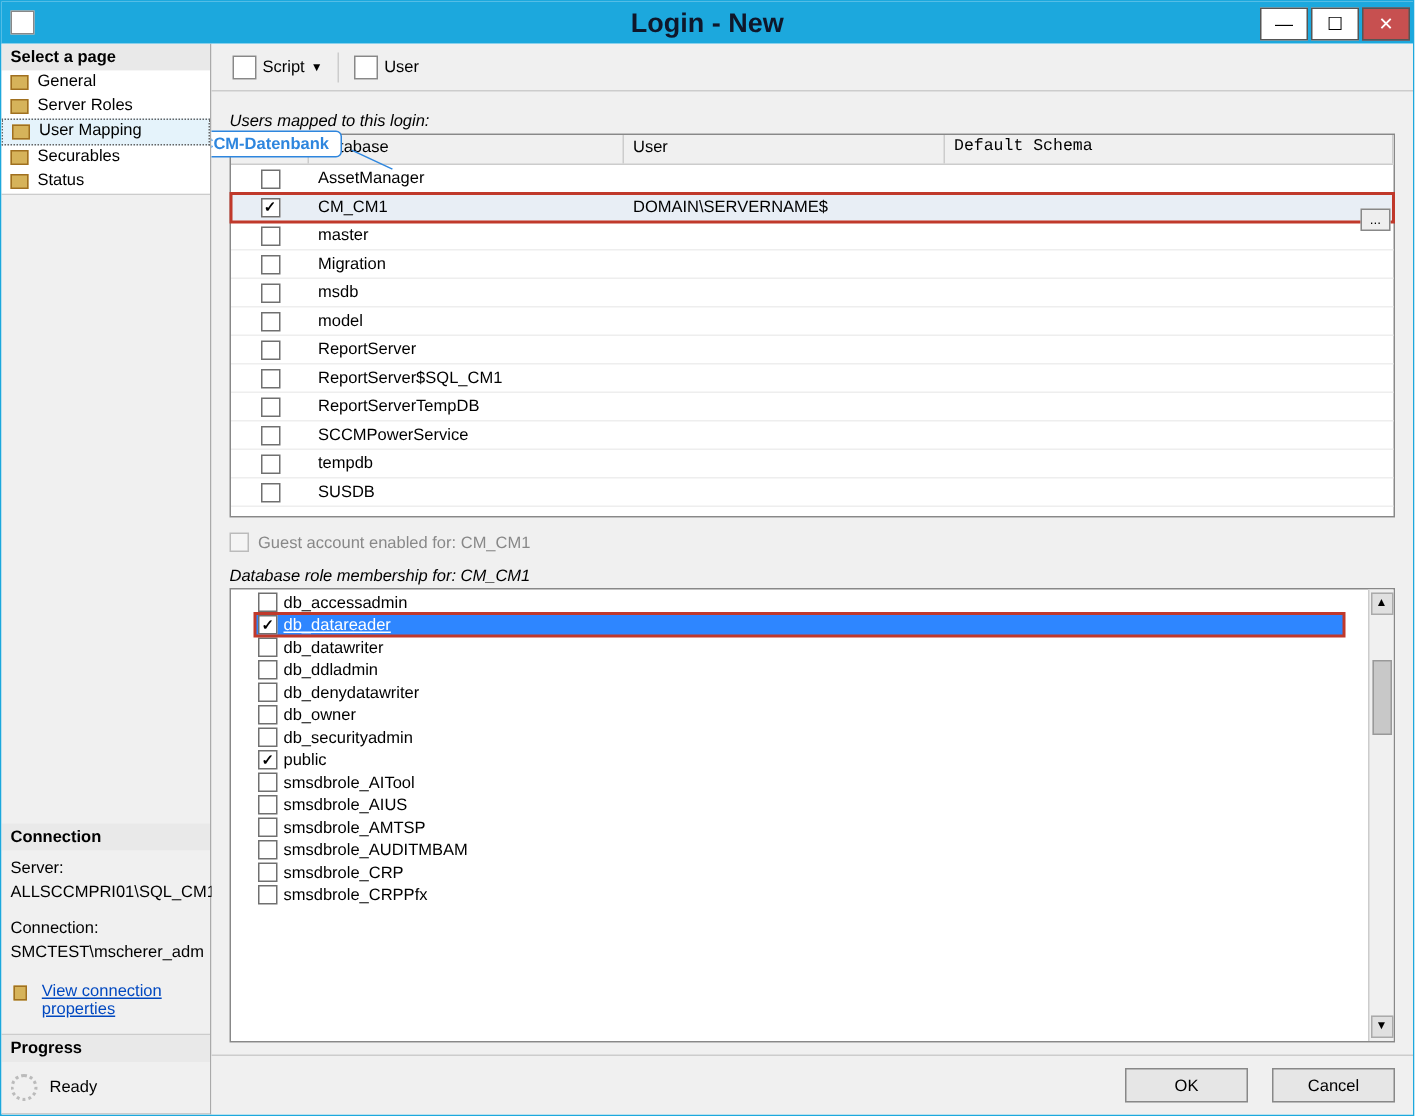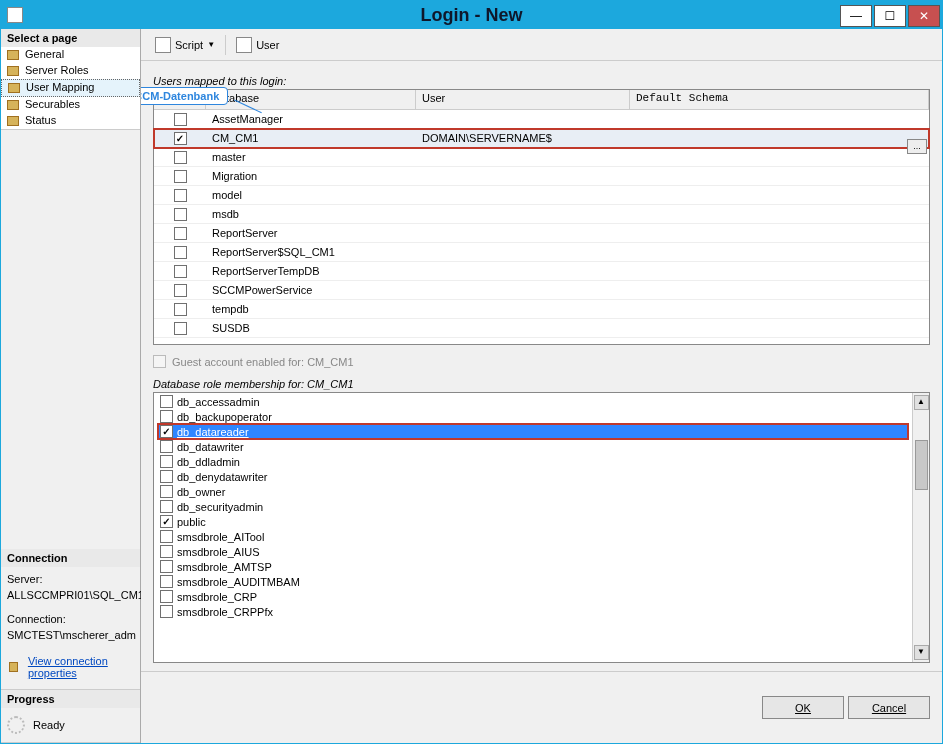--- a/index.html
+++ b/index.html
@@ -48,28 +48,28 @@
 .grow .cell.schema { flex: 1; position: relative; }
 .chk { width: 13px; height: 13px; border: 1px solid #707070; background: #fff; display: inline-flex; align-items: center; justify-content: center; font-size: 10px; }
 .chk.checked::after { content: "✓"; color: #000; font-weight: bold; }
 .grow.hl { background: #e8eef5; outline: 2px solid #c0392b; outline-offset: -1px; }
 .ellipsis { position: absolute; right: 2px; top: 1px; width: 20px; height: 15px; border: 1px solid #888; background: #eee; font-size: 9px; text-align: center; line-height: 13px; }
 .callout { position: absolute; z-index: 10; background: #fff; border: 1.5px solid #2e86de; border-radius: 4px; padding: 2px 8px; color: #2e86de; font-size: 11px; font-weight: 600; }
 .callout-line { position: absolute; z-index: 9; width: 30px; height: 20px; border-top: 1.5px solid #2e86de; transform: rotate(25deg); }
 .guest-row { display: flex; align-items: center; gap: 6px; color: #888; margin: 10px 0 4px 0; }
 .guest-row .chk { border-color: #bbb; background: #f5f5f5; }
 .roles-box { border: 1px solid #888; background: #fff; flex: 1; display: flex; min-height: 0; }
-.roles-list { flex: 1; overflow-y: hidden; padding: 1px 4px; }
+.roles-list { flex: 1; overflow-y: hidden; padding: 1px 16px; }
 .role-row { display: flex; align-items: center; gap: 4px; height: 15px; padding: 0 2px; }
 .role-row.selected { background: #2e86ff; color: #fff; outline: 2px solid #c0392b; outline-offset: -1px; text-decoration: underline; }
 .role-row.selected .chk.checked::after { color: #000; }
 .roles-scroll { width: 17px; background: #f0f0f0; border-left: 1px solid #ccc; display: flex; flex-direction: column; align-items: center; justify-content: space-between; padding: 2px 0; }
 .sbtn { width: 15px; height: 15px; background: #e0e0e0; border: 1px solid #aaa; font-size: 8px; text-align: center; line-height: 12px; }
 .thumb { width: 13px; height: 50px; background: #c8c8c8; border: 1px solid #999; margin-top: 30px; }
-.bottom { border-top: 1px solid #ccc; padding: 24px 12px; display: flex; justify-content: flex-end; gap: 4px; background: #f0f0f0; text-decoration: underline; }
+.bottom { border-top: 1px solid #ccc; padding: 8px 12px; display: flex; justify-content: flex-end; gap: 16px; background: #f0f0f0; }
 .btn { width: 82px; height: 23px; border: 1px solid #888; background: #e6e6e6; cursor: default; font-size: 11px; }
 .left-spacer { flex: 1; background: #f0f0f0; }
 </style>
 </head>
 <body>
 
 <div class="window">
 
   <div class="titlebar">
     <span class="titlebar-icon"></span>
@@ -111,21 +111,21 @@
       <div class="left-spacer"></div>
       <div class="left-section">
         <div class="panel-hdr">Connection</div>
         <div class="conn-body">
           <div>Server:</div>
           <div>ALLSCCMPRI01\SQL_CM1</div>
           <div style="height:4px"></div>
           <div>Connection:</div>
           <div>SMCTEST\mscherer_adm</div>
           <div style="height:6px"></div>
-          <div style="display:flex;align-items:center;gap:4px">
+          <div style="display:flex;gap:4px">
             <span class="nav-icon"></span>
             <span class="link">View connection properties</span>
           </div>
         </div>
       </div>
       <div class="left-section">
         <div class="panel-hdr">Progress</div>
         <div class="prog-body">
           <div class="spinner"></div>
           <span>Ready</span>
@@ -192,29 +192,29 @@
                   <span class="chk"></span>
                 </div>
                 <div class="cell db">Migration</div>
                 <div class="cell user"></div>
                 <div class="cell schema"></div>
               </div>
               <div class="grow">
                 <div class="cell map">
                   <span class="chk"></span>
                 </div>
+                <div class="cell db">msdb</div>
+                <div class="cell user"></div>
+                <div class="cell schema"></div>
+              </div>
+              <div class="grow">
+                <div class="cell map">
+                  <span class="chk"></span>
+                </div>
                 <div class="cell db">model</div>
-                <div class="cell user"></div>
-                <div class="cell schema"></div>
-              </div>
-              <div class="grow">
-                <div class="cell map">
-                  <span class="chk"></span>
-                </div>
-                <div class="cell db">msdb</div>
                 <div class="cell user"></div>
                 <div class="cell schema"></div>
               </div>
               <div class="grow">
                 <div class="cell map">
                   <span class="chk"></span>
                 </div>
                 <div class="cell db">ReportServer</div>
                 <div class="cell user"></div>
                 <div class="cell schema"></div>
@@ -267,24 +267,20 @@
           <span>Guest account enabled for: CM_CM1</span>
         </div>
 
         <div class="sect-label" style="margin-top:6px">Database role membership for: CM_CM1</div>
 
         <div class="roles-box">
           <div class="roles-list" id="roles-list">
               <div class="role-row">
                 <span class="chk"></span>
                 <span>db_accessadmin</span>
-              </div>
-              <div class="role-row">
-                <span class="chk"></span>
-                <span>db_backupoperator</span>
               </div>
               <div class="role-row selected">
                 <span class="chk checked"></span>
                 <span>db_datareader</span>
               </div>
               <div class="role-row">
                 <span class="chk"></span>
                 <span>db_datawriter</span>
               </div>
               <div class="role-row">

